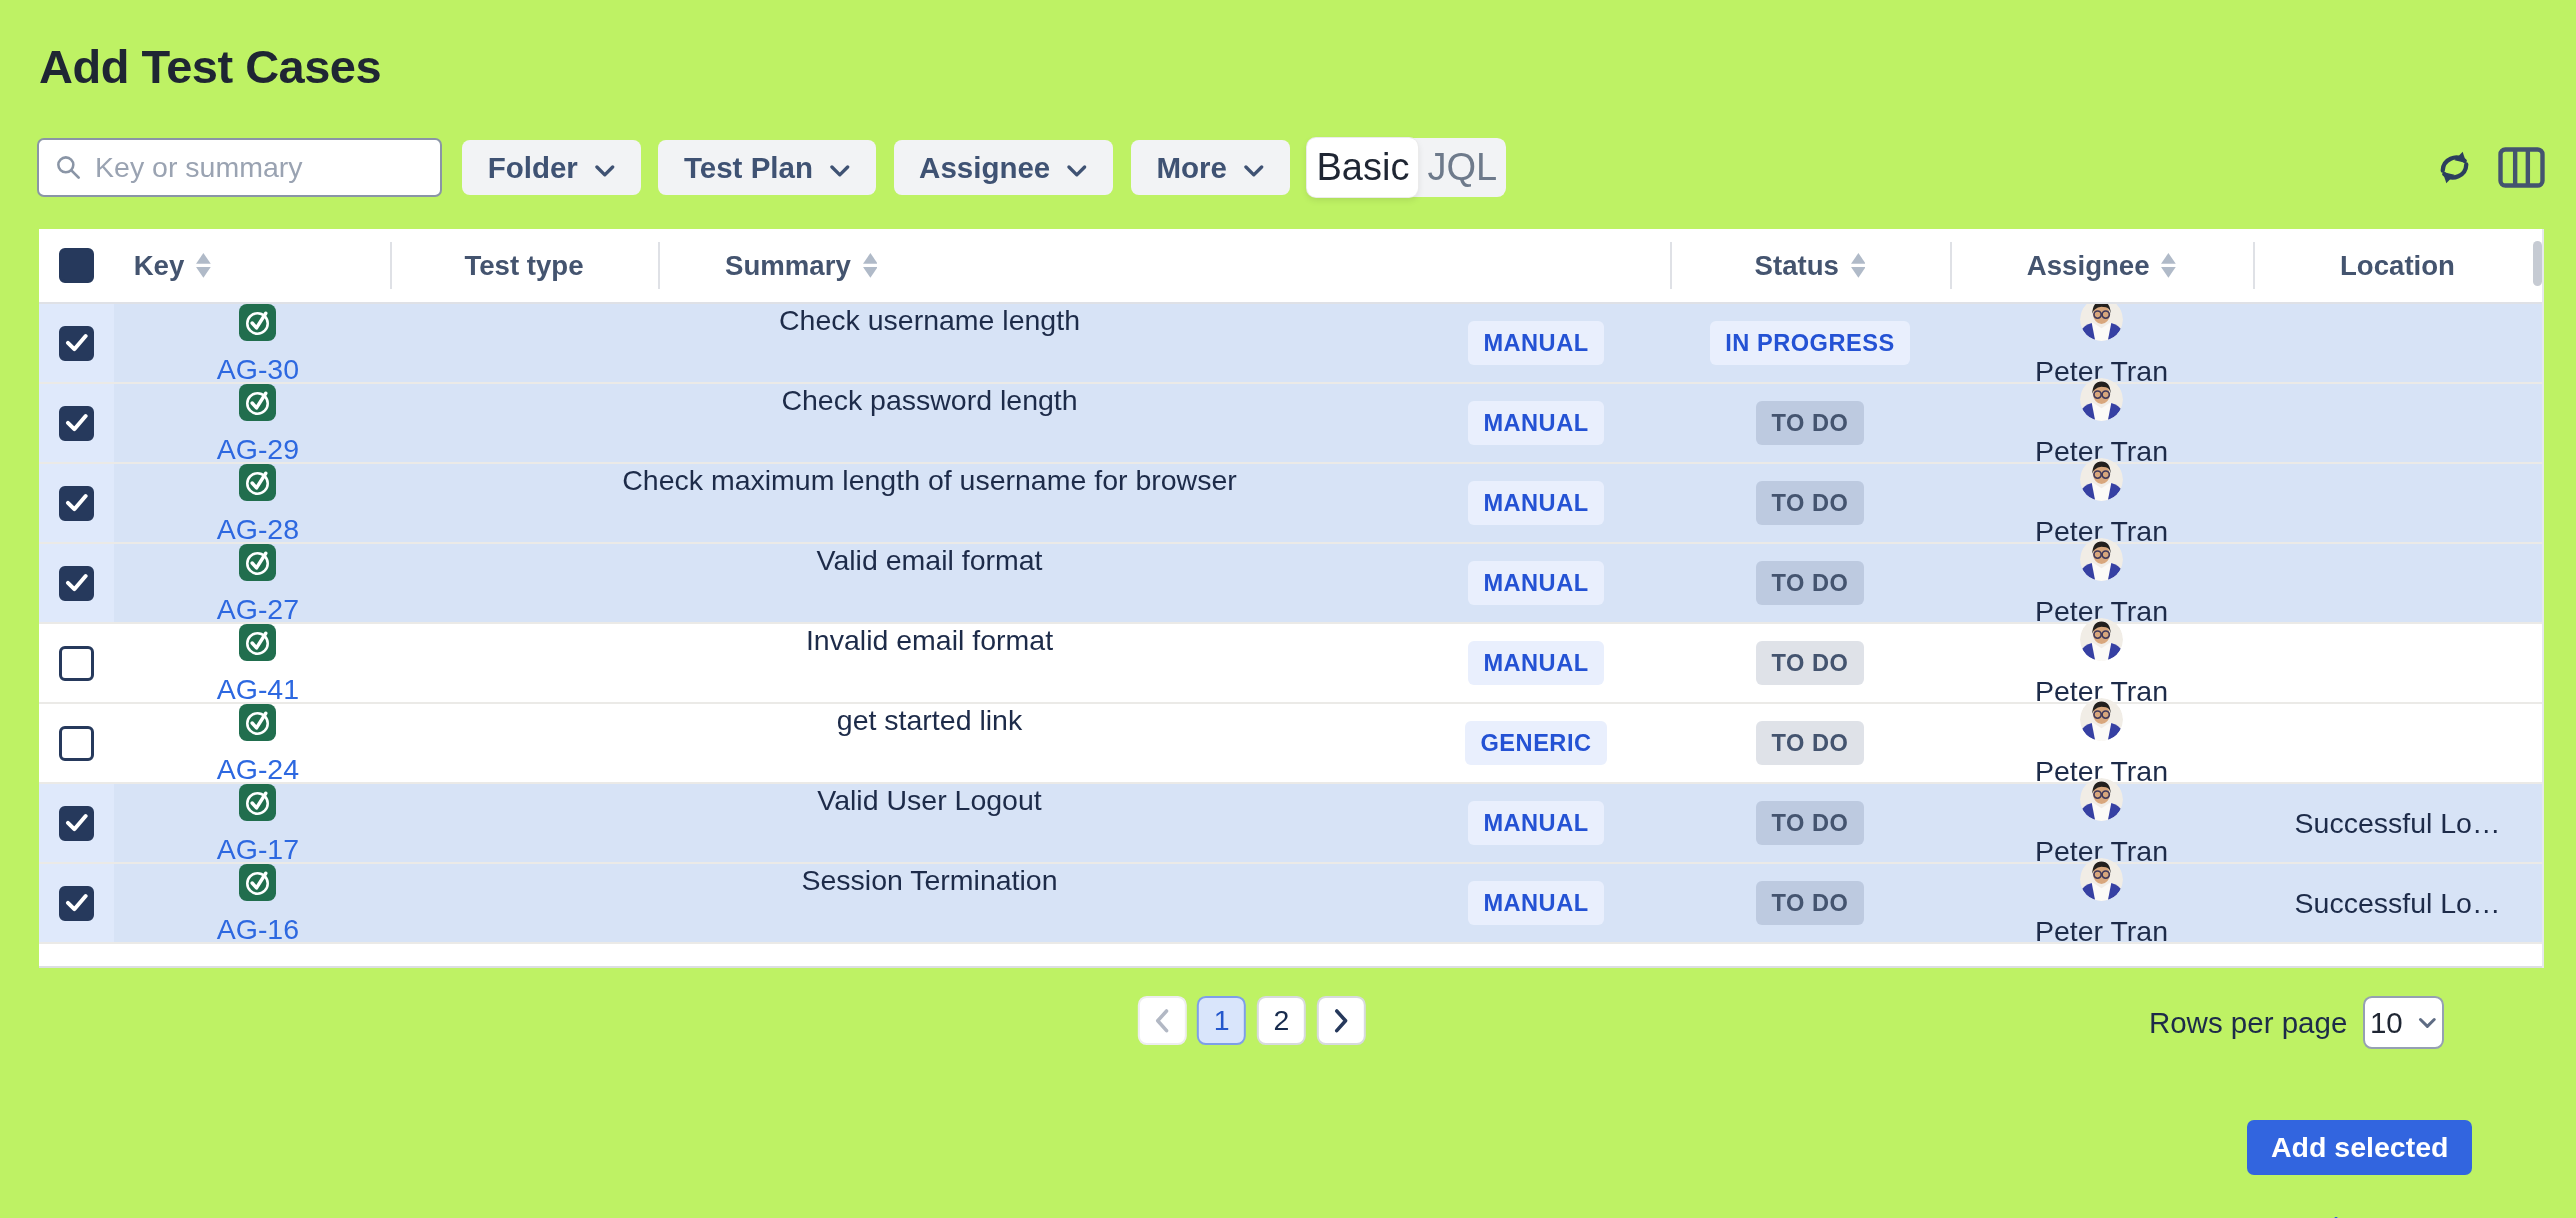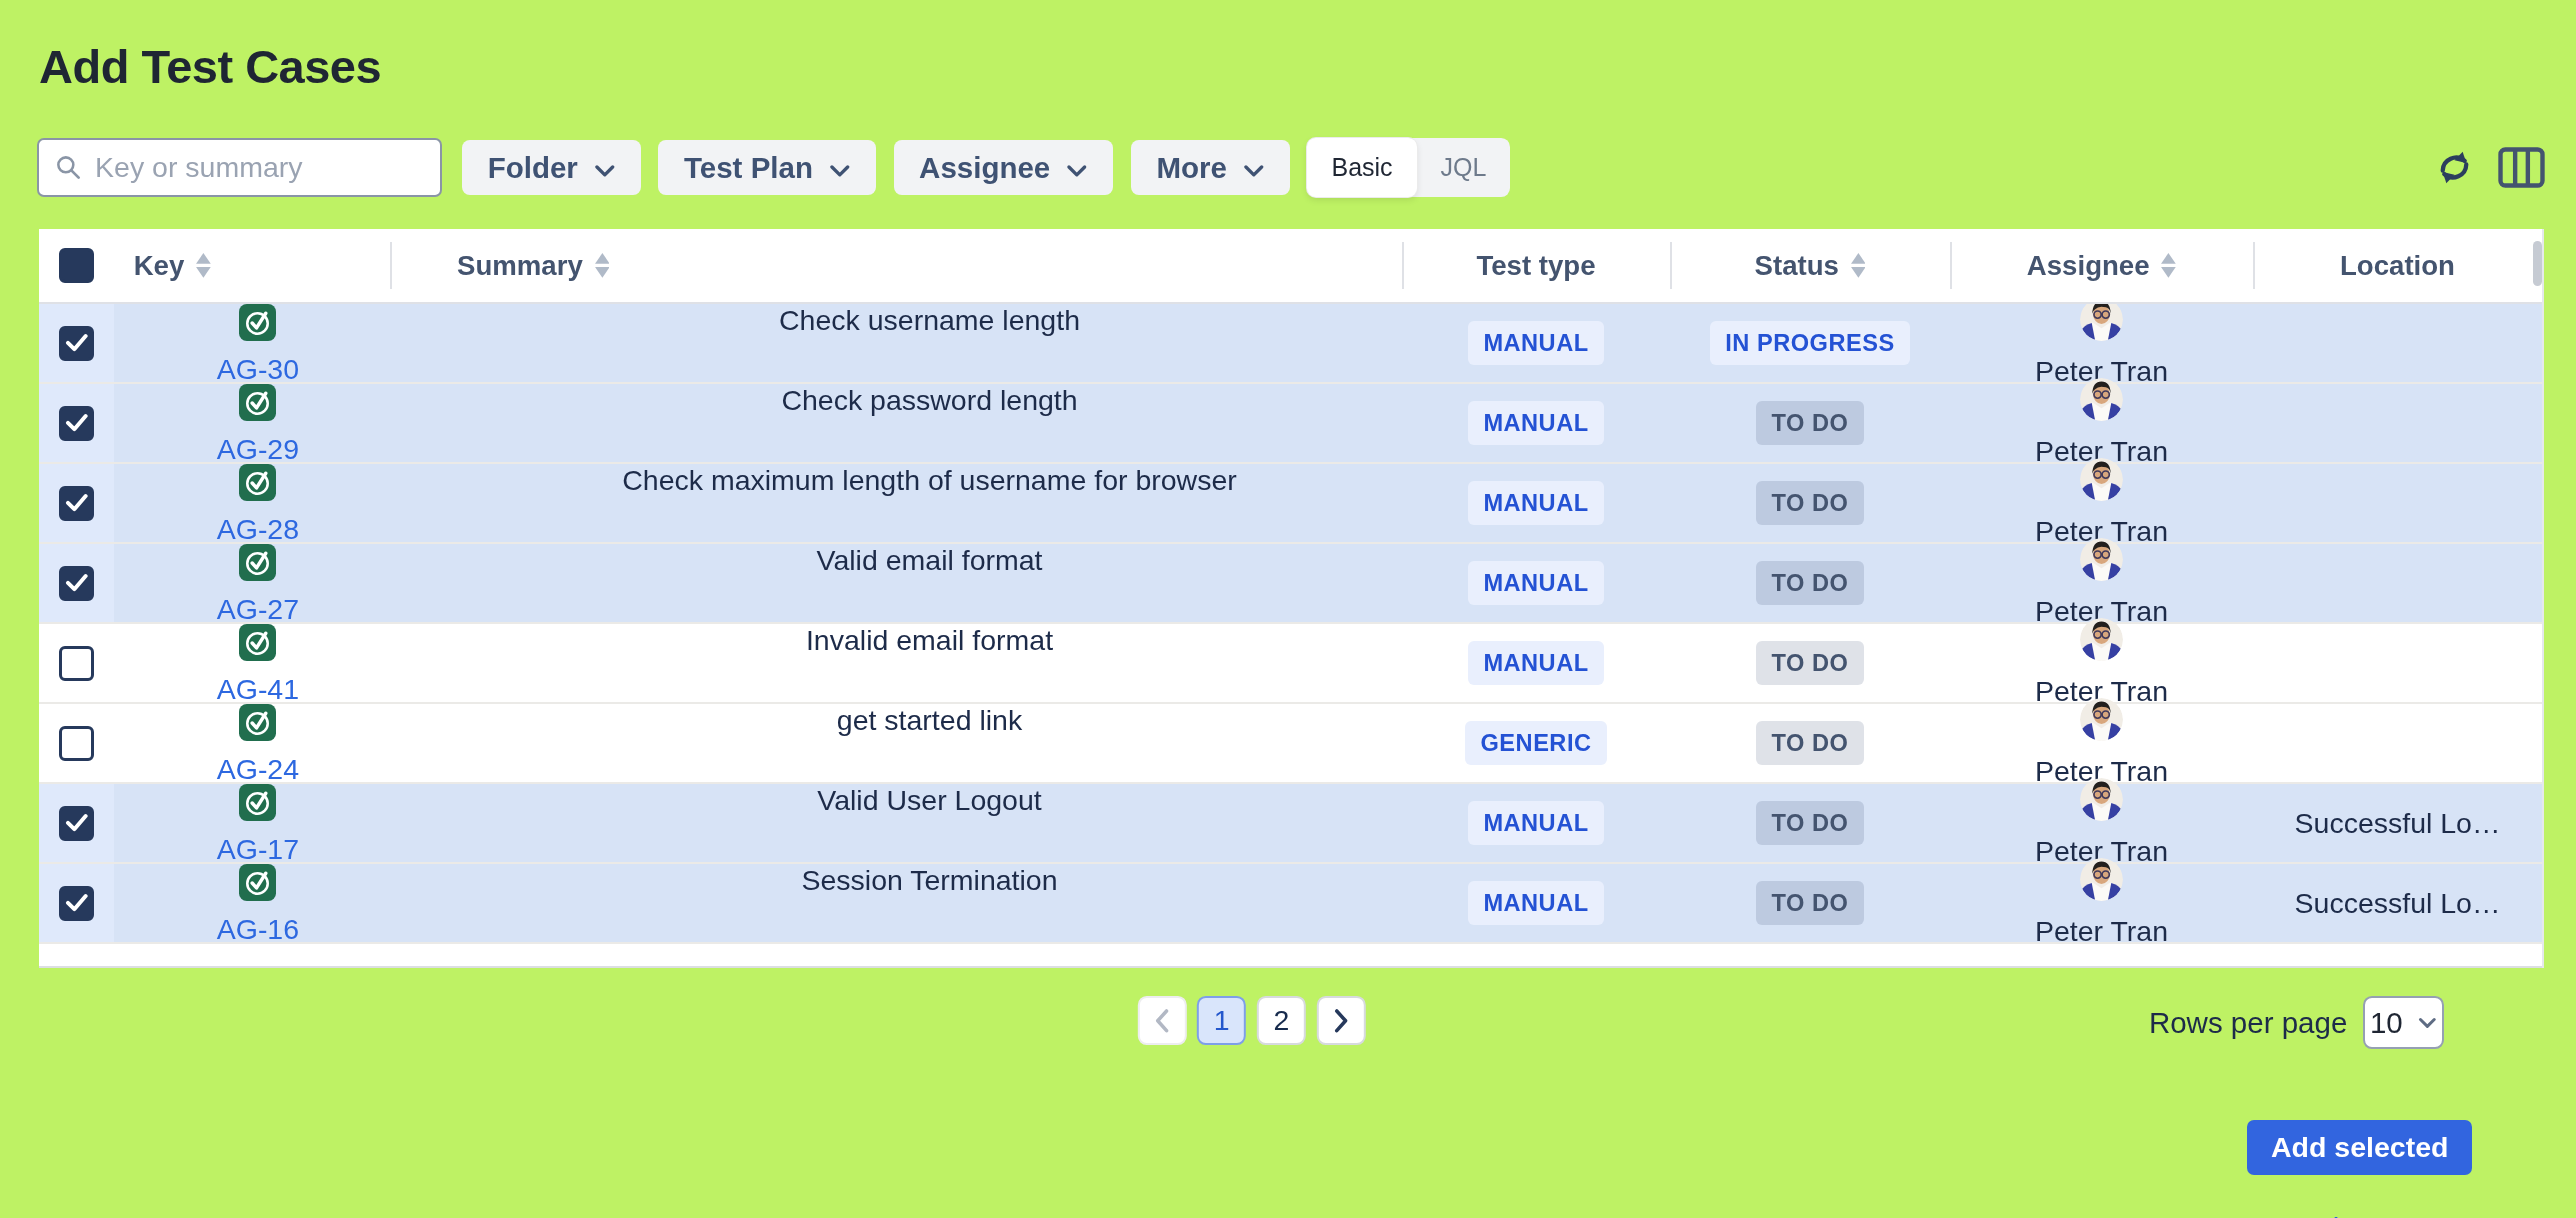--- a/index.html
+++ b/index.html
@@ -9,21 +9,21 @@
   
   .page-title{position:absolute;left:39px;top:39px;font-size:47px;font-weight:700;color:#1f2633;letter-spacing:-0.5px;}
 
   
   .toolbar{position:absolute;left:37px;top:136px;right:29.5px;height:63px;display:flex;align-items:center;}
   .searchbox{width:370px;height:55px;border:2px solid #8a95a6;border-radius:6.9px;display:flex;align-items:center;padding:0 15.7px;gap:11.8px;background:#fff;margin-right:19.7px;flex:none;}
   .searchbox input{border:none;outline:none;font-size:28.5px;width:100%;font-family:"Liberation Sans",sans-serif;color:#1d2b49;background:transparent;}
   .searchbox input::placeholder{color:#9aa3b2;}
   .filter-btn{height:55px;background:#f2f3f5;border-radius:7.9px;padding:0 25.6px;display:flex;align-items:center;gap:15.7px;font-size:29.5px;font-weight:700;color:#3f5273;margin-right:17.7px;flex:none;cursor:pointer;}
   .mode-group{height:59px;background:#f2f3f5;border-radius:8.9px;display:flex;align-items:stretch;flex:none;}
-  .mode-opt{display:flex;align-items:center;padding:0 24px;font-size:25px;color:#6e7a8b;border-radius:8.9px;cursor:pointer;}
+  .mode-opt{display:flex;align-items:center;padding:0 9px;font-size:38px;color:#6e7a8b;border-radius:8.9px;cursor:pointer;}
   .mode-opt.active{background:#fff;color:#1f2633;box-shadow:0 0 0 1px #ebebeb,0 3px 7.9px rgba(0,0,0,0.10);}
   .toolbar-spacer{flex:1;}
   .tool-icon{width:51px;height:51px;display:flex;align-items:center;justify-content:center;cursor:pointer;flex:none;}
   .tool-icon + .tool-icon{margin-left:15.7px;}
 
   
   .table{position:absolute;left:39px;top:229px;width:2503px;border-right:2px solid #e6e8ec;}
   .thead{height:73px;display:flex;align-items:center;background:#fff;border-bottom:2px solid #dfe1e6;position:relative;}
   .hcell{display:flex;align-items:center;font-size:27.6px;font-weight:700;color:#44546f;position:relative;height:100%;box-sizing:border-box;}
   .hcell.divided::before{content:'';position:absolute;left:0;top:12.8px;bottom:12.8px;width:2px;background:#dfe1e6;}
@@ -165,34 +165,34 @@
           <span>Key</span>
   <span class="sort-icon">
     <svg width="14.8" height="10.8" viewBox="0 0 15 11">
               <path d="M7.5 0 L15 11 L0 11 Z" fill="#b0bac8"></path>
             </svg>
     <svg width="14.8" height="10.8" viewBox="0 0 15 11">
               <path d="M7.5 11 L0 0 L15 0 Z" fill="#b0bac8"></path>
             </svg>
   </span>
 </div>
+      <div class="hcell c-type divided">
+          <span>Test type</span>
+        </div>
       <div class="hcell c-summary divided">
           <span>Summary</span>
   <span class="sort-icon">
     <svg width="14.8" height="10.8" viewBox="0 0 15 11">
               <path d="M7.5 0 L15 11 L0 11 Z" fill="#b0bac8"></path>
             </svg>
     <svg width="14.8" height="10.8" viewBox="0 0 15 11">
               <path d="M7.5 11 L0 0 L15 0 Z" fill="#b0bac8"></path>
             </svg>
   </span>
 </div>
-      <div class="hcell c-type divided">
-          <span>Test type</span>
-        </div>
       <div class="hcell c-status divided">
           <span>Status</span>
   <span class="sort-icon">
     <svg width="14.8" height="10.8" viewBox="0 0 15 11">
               <path d="M7.5 0 L15 11 L0 11 Z" fill="#b0bac8"></path>
             </svg>
     <svg width="14.8" height="10.8" viewBox="0 0 15 11">
               <path d="M7.5 11 L0 0 L15 0 Z" fill="#b0bac8"></path>
             </svg>
   </span>

